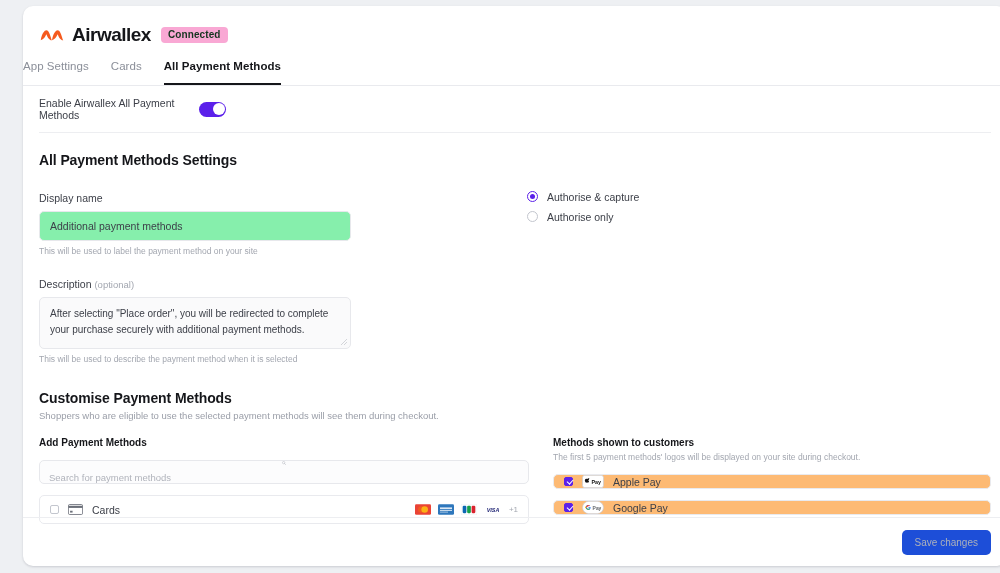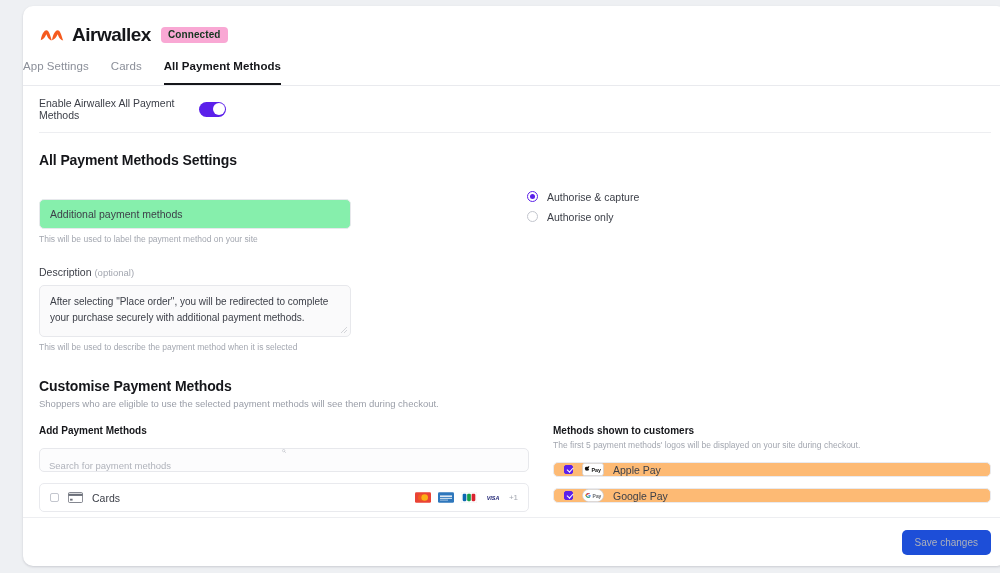--- a/index.html
+++ b/index.html
@@ -284,20 +284,21 @@
 
     <div class="settings-head">
       <div class="section-title">All Payment Methods Settings</div>
     </div>
 
     <div class="two-col">
       <div class="col-left">
 
 
         <div class="display-block">
+          <div class="field-label">Display name</div>
           <input class="input-box" type="text" value="Additional payment methods" style="">
           <div class="field-hint">This will be used to label the payment method on your site</div>
         </div>
 
         <div class="desc-block">
           <div class="field-label">
             <span>Description</span>
             <span class="optional">(optional)</span>
           </div>
           <div class="textarea-box">

